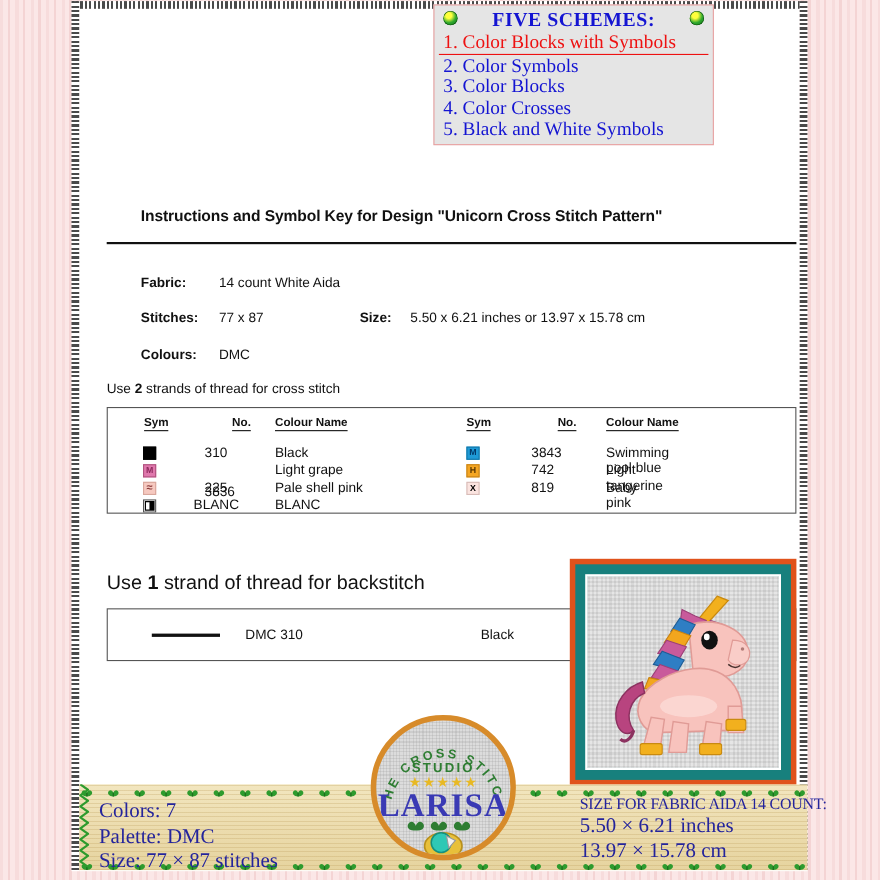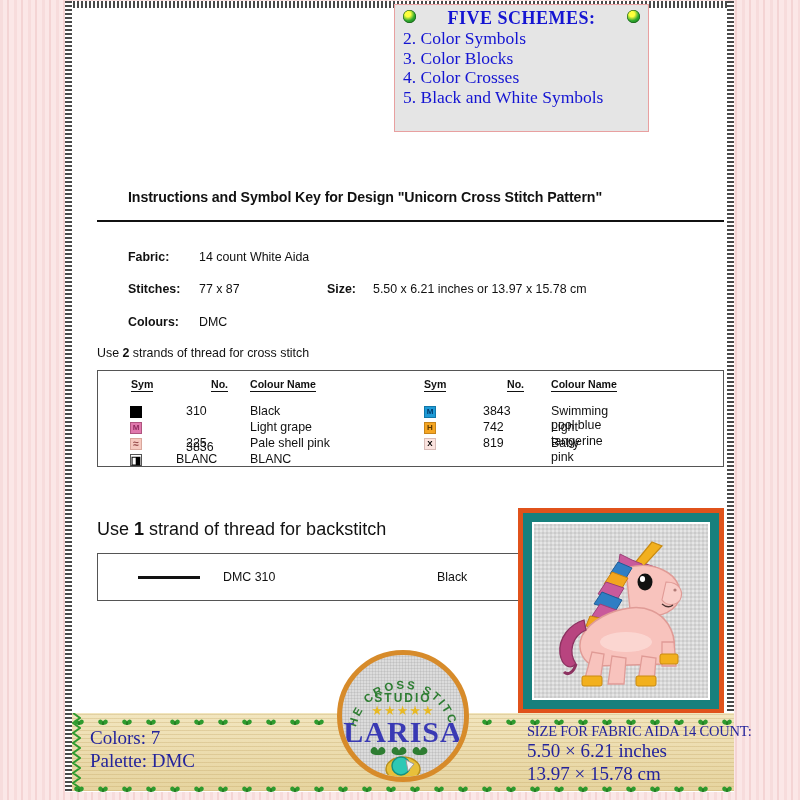--- a/index.html
+++ b/index.html
@@ -165,20 +165,21 @@
 <div id="sheet">
   <div id="sheet-edge-r"></div>
 </div>
 
 <div id="schemes">
   <div id="schemes-title">
     <span class="bead left"></span>
     <span>FIVE SCHEMES:</span>
     <span class="bead right"></span>
   </div>
+  <div class="scheme-line hot">1. Color Blocks with Symbols</div>
   <div class="scheme-line">2. Color Symbols</div>
   <div class="scheme-line">3. Color Blocks</div>
   <div class="scheme-line">4. Color Crosses</div>
   <div class="scheme-line">5. Black and White Symbols</div>
 </div>
 
 <div id="doc-title">Instructions and Symbol Key for Design "Unicorn Cross Stitch Pattern"</div>
 <div id="title-rule"></div>
 
 <div class="fld-label" style="left:128px;top:250px;">Fabric:</div>
@@ -371,20 +372,21 @@
   </div>
   <div id="banner-left-zz">
     <svg width="9" height="78">
       <polyline points="1,0 8,5 1,10 8,15 1,20 8,25 1,30 8,35 1,40 8,45 1,50 8,55 1,60 8,65 1,70 8,75" fill="none" stroke="#2e9b2e" stroke-width="2"></polyline>
     </svg>
   </div>
 
   <div id="bcol-left">
     <div class="bline">Colors: 7</div>
     <div class="bline">Palette: DMC</div>
+    <div class="bline">Size: 77 × 87 stitches</div>
   </div>
   <div id="bcol-right">
     <div class="bline small">SIZE FOR FABRIC AIDA 14 COUNT:</div>
     <div class="bline">5.50 × 6.21 inches</div>
     <div class="bline">13.97 × 15.78 cm</div>
   </div>
 </div>
 
 <div id="logo">
   <svg width="122" height="122" viewBox="0 0 122 122">

